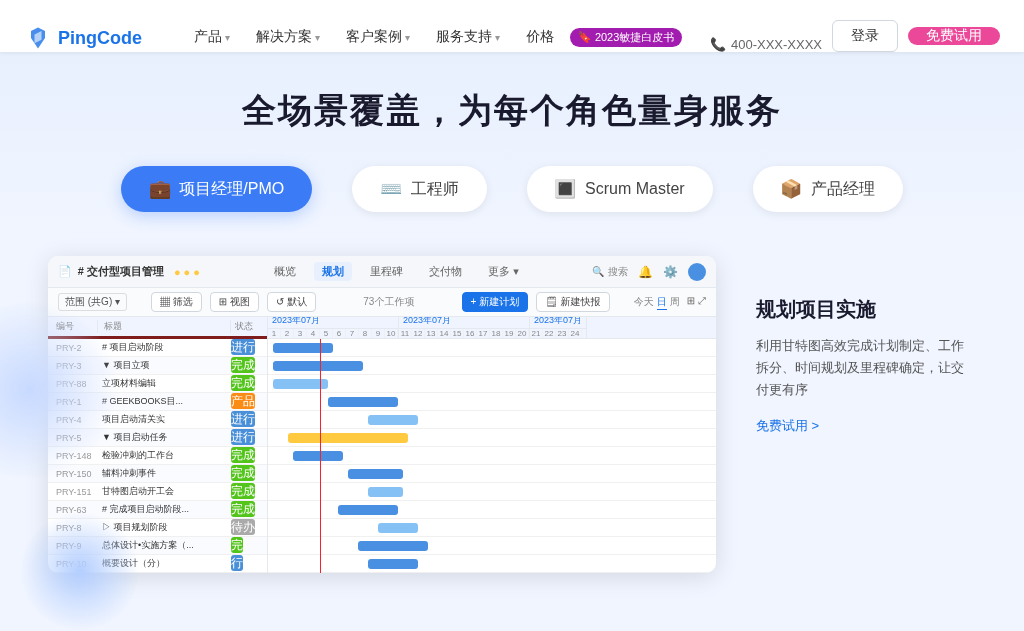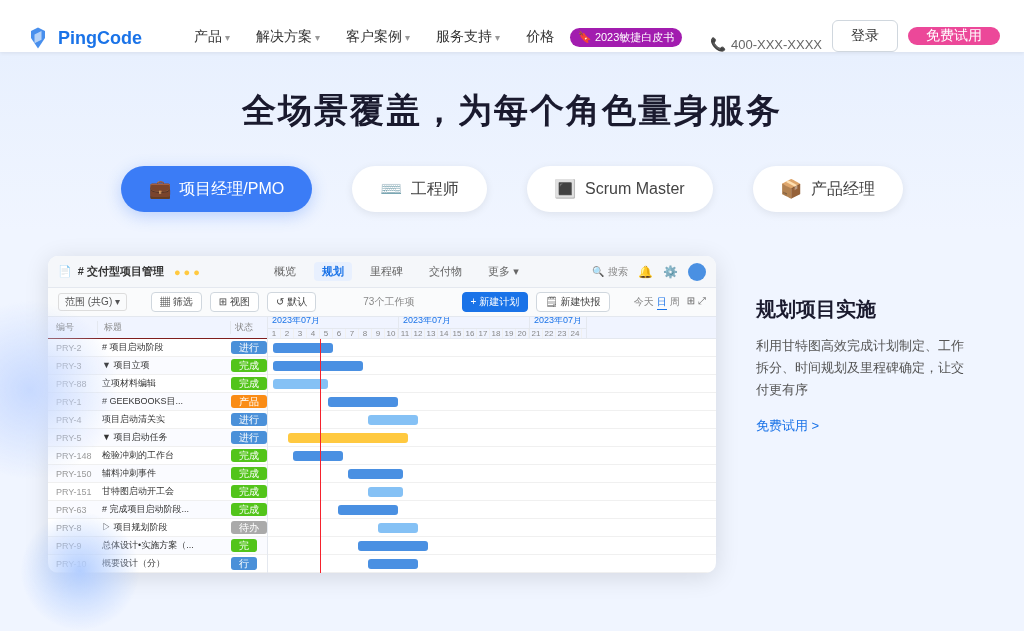--- a/index.html
+++ b/index.html
@@ -213,21 +213,21 @@
       font-size: 10px;
     }
     .gantt-left {
       width: 220px;
       flex-shrink: 0;
       border-right: 1px solid #e4e8ef;
     }
     .gantt-header-row {
       display: flex;
       background: #f0f4ff;
-      border-bottom: 1px solid #7f1d1d;
+      border-bottom: 3px solid #7f1d1d;
       height: 22px;
       align-items: center;
     }
     .gantt-col-id {
       width: 50px;
       padding-left: 8px;
       color: #888;
       font-size: 9px;
       border-right: 1px solid #e4e8ef;
     }
@@ -248,22 +248,22 @@
       display: flex;
       border-bottom: 1px solid #f0f0f0;
       height: 18px;
       align-items: center;
     }
     .gantt-row:nth-child(even) { background: #fafbff; }
     .gantt-id { width: 50px; padding-left: 8px; color: #999; font-size: 9px; }
     .gantt-title { flex: 1; padding-left: 4px; color: #333; font-size: 9px; white-space: nowrap; overflow: hidden; }
     .gantt-status { width: 36px; }
     .status-tag {
-      font-size: 10px;
-      padding: 1px 8px;
+      font-size: 12px;
+      padding: 1px 0;
       border-radius: 3px;
       color: #fff;
       white-space: nowrap;
     }
 
     
     .gantt-right {
       flex: 1;
       overflow: hidden;
       position: relative;

